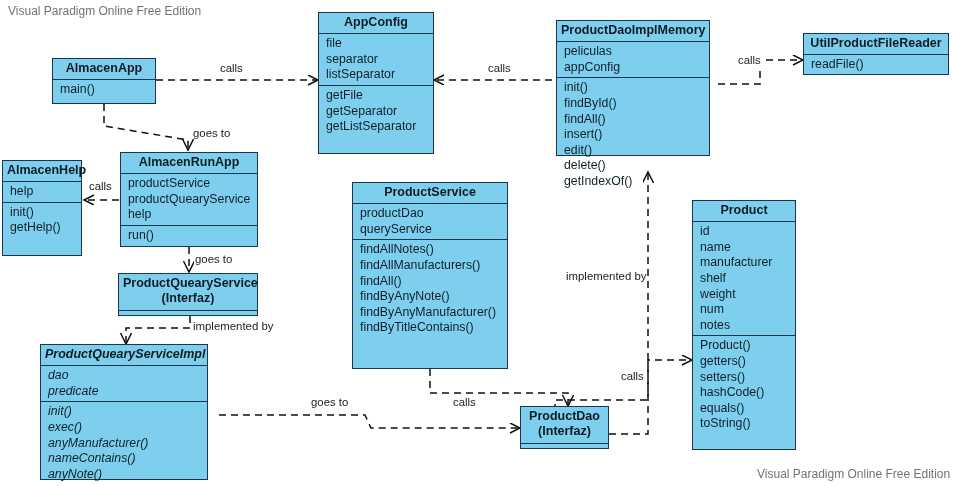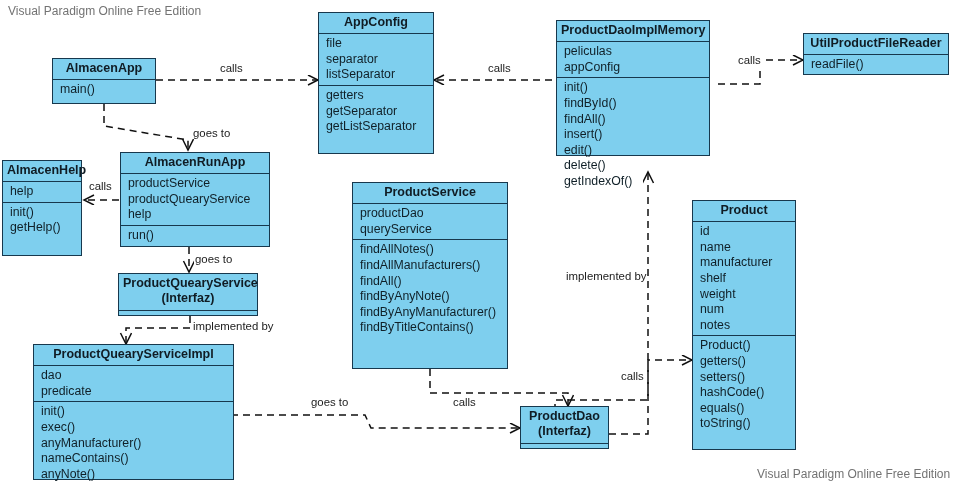--- a/index.html
+++ b/index.html
@@ -91,21 +91,21 @@
   </div>
 
   <div class="cls" style="left:318px;top:12px;width:116px;height:142px;">
     <div class="hdr">AppConfig</div>
     <div class="cmp">
       <div class="row">file</div>
       <div class="row">separator</div>
       <div class="row">listSeparator</div>
     </div>
     <div class="cmp div">
-      <div class="row">getters</div>
+      <div class="row">getFile</div>
       <div class="row">getSeparator</div>
       <div class="row">getListSeparator</div>
     </div>
   </div>
 
   <div class="cls" style="left:556px;top:0px;width:154px;height:136px;margin-top:20px;">
     <div class="hdr">ProductDaoImplMemory</div>
     <div class="cmp">
       <div class="row">peliculas</div>
       <div class="row">appConfig</div>
@@ -132,21 +132,21 @@
     <div class="hdr">AlmacenHelp</div>
     <div class="cmp">
       <div class="row">help</div>
     </div>
     <div class="cmp div">
       <div class="row">init()</div>
       <div class="row">getHelp()</div>
     </div>
   </div>
 
-  <div class="cls" style="left:120px;top:152px;width:150px;height:95px;">
+  <div class="cls" style="left:120px;top:152px;width:138px;height:95px;">
     <div class="hdr">AlmacenRunApp</div>
     <div class="cmp">
       <div class="row">productService</div>
       <div class="row">productQuearyService</div>
       <div class="row">help</div>
     </div>
     <div class="cmp div">
       <div class="row">run()</div>
     </div>
   </div>
@@ -189,21 +189,21 @@
   </div>
 
   <div class="cls" style="left:118px;top:273px;width:140px;height:43px;">
     <div class="hdr">
       <div>ProductQuearyService</div>
       <div>(Interfaz)</div>
     </div>
     <div class="cmp empty"></div>
   </div>
 
-  <div class="cls" style="left:33px;top:344px;width:201px;height:136px;">
+  <div class="cls" style="left:40px;top:344px;width:168px;height:136px;font-style:italic;">
     <div class="hdr">ProductQuearyServiceImpl</div>
     <div class="cmp">
       <div class="row">dao</div>
       <div class="row">predicate</div>
     </div>
     <div class="cmp div">
       <div class="row">init()</div>
       <div class="row">exec()</div>
       <div class="row">anyManufacturer()</div>
       <div class="row">nameContains()</div>

